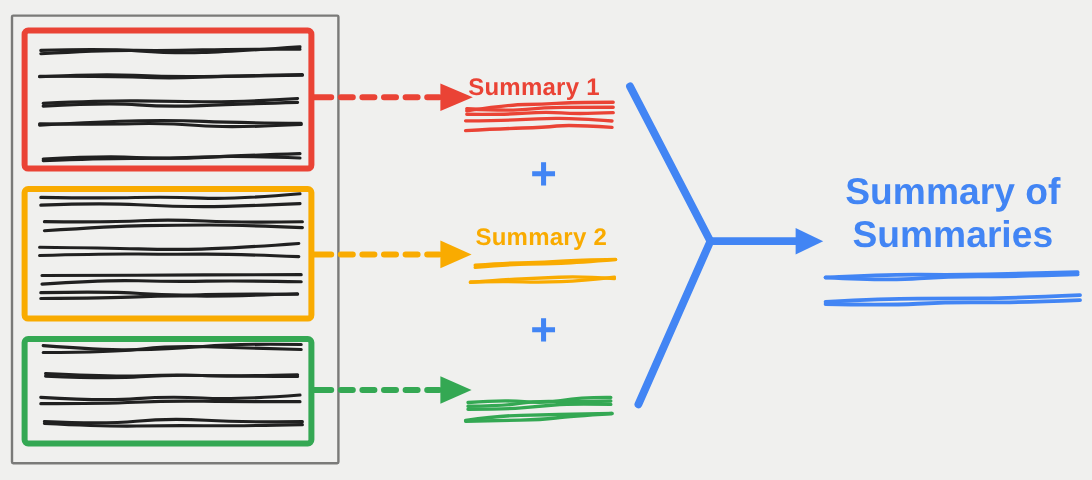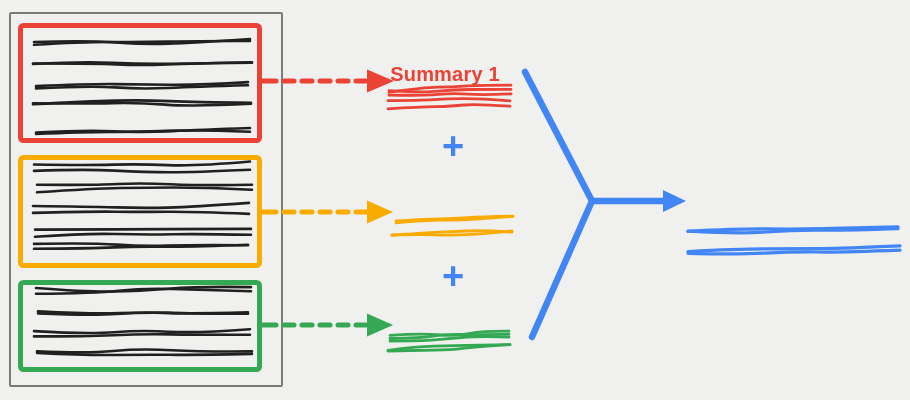--- a/index.html
+++ b/index.html
@@ -147,17 +147,19 @@
         <path d="M688.0 231.3 Q739.8 228.6 767.4 228.9 T822.5 228.7 T898.0 226.9"></path>
         <path d="M688.0 231.1 Q739.1 234.0 765.9 232.0 T819.6 230.2 T898.0 228.7"></path>
       </g>
     <g class="sq s-blue sw32">
         <path d="M688.0 251.6 Q737.2 249.0 764.9 248.9 T819.2 248.6 T900.0 245.9"></path>
         <path d="M688.0 253.3 Q736.4 254.5 764.8 253.1 T817.9 252.0 T900.0 250.1"></path>
       </g>
   </svg>
 
   <div class="label c-red" style="left:445px;top:74px">Summary 1</div>
+  <div class="label c-orange" style="left:451px;top:199px">Summary 2</div>
 
   <div class="plus" style="left:453px;top:148px">+</div>
   <div class="plus" style="left:453px;top:278px">+</div>
 
+  <div class="title">Summary of Summaries</div>
 </div>
 
 </body></html>

